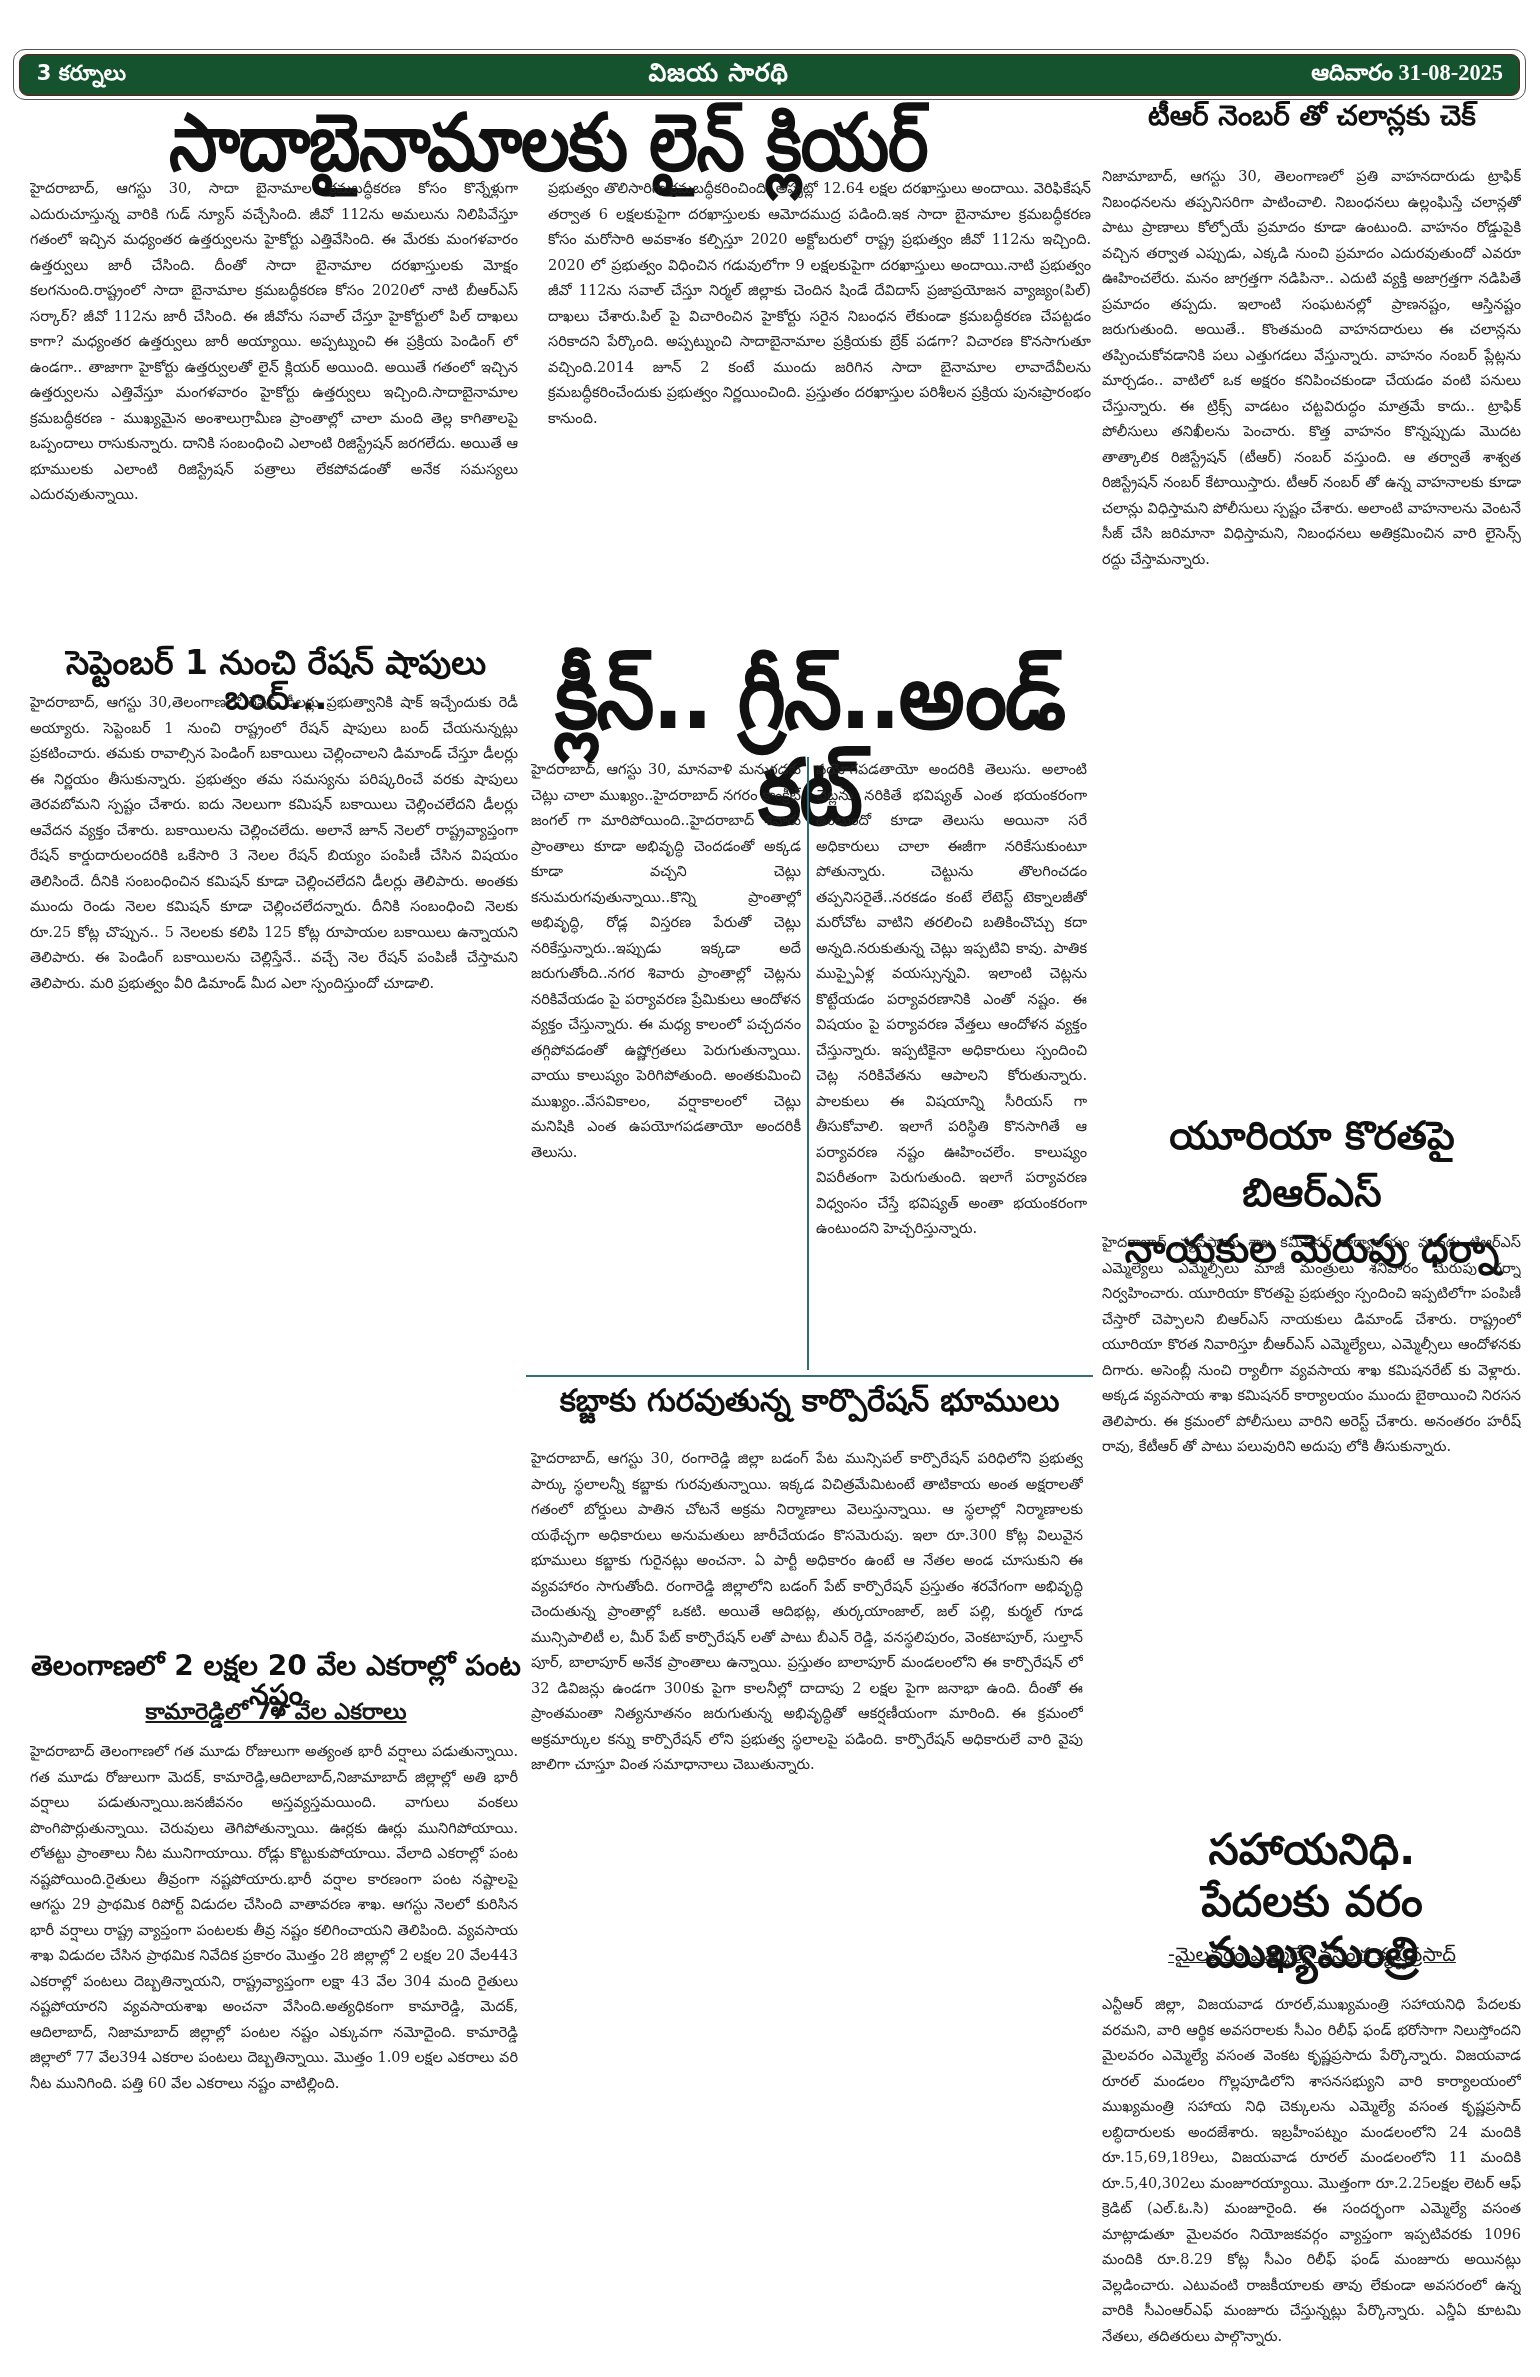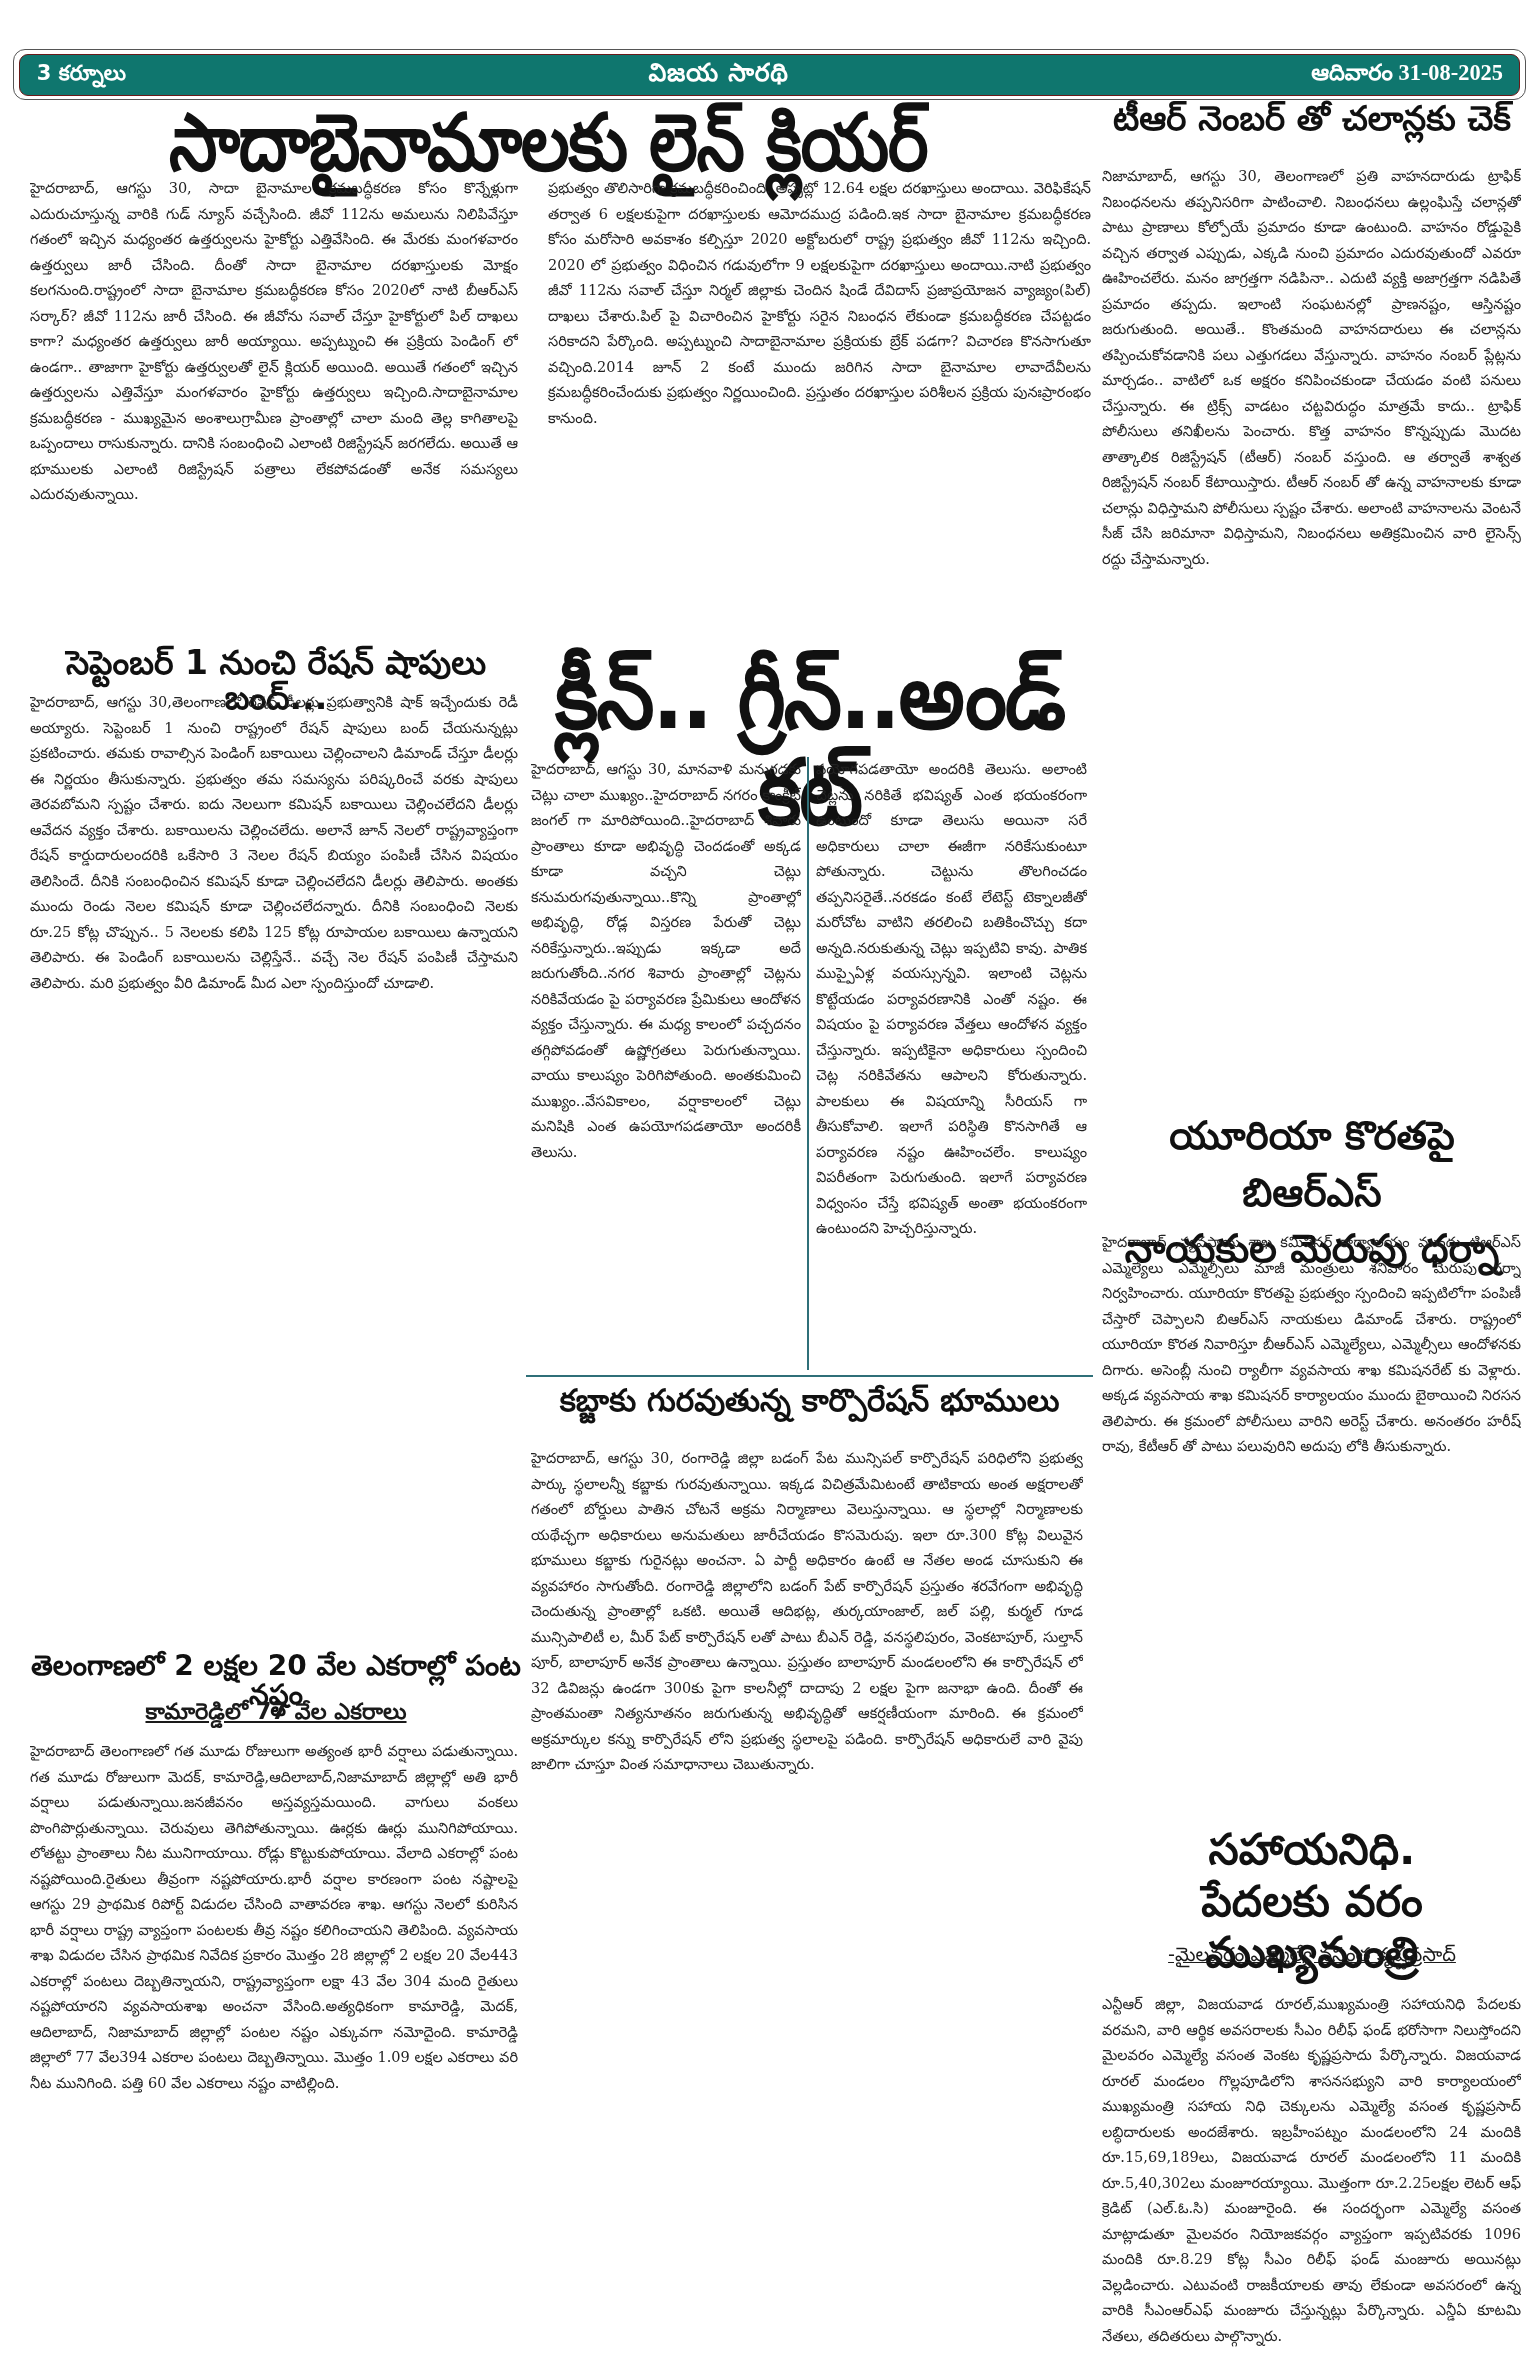--- a/index.html
+++ b/index.html
@@ -1,27 +1,27 @@
 <!DOCTYPE html>
 <html style="font-size:12px"><head>
 <meta charset="utf-8">
 <style>
   html, body { margin:0; padding:0; background:#ffffff; }
   body { width:1541px; height:2377px; position:relative; overflow:hidden; font-family:"DejaVu Serif", serif; color:#1a1a1a; }
   .abs { position:absolute; }
   
   .masthead-outer { position:absolute; left:13.4px; top:49px; width:1513px; height:51px; border:1.5px solid #555; border-radius:12px; box-sizing:border-box; background:#fff; }
-  .masthead { position:absolute; left:19.4px; top:54px; width:1501px; height:42px; background:#0f766e; border:1.5px solid #6a1a1a; border-radius:9px; box-sizing:border-box; display:flex; align-items:center; justify-content:space-between; padding:0 16.4px; color:#fff; font-family:"DejaVu Sans", sans-serif; }
+  .masthead { position:absolute; left:19.4px; top:54px; width:1501px; height:42px; background:#14532d; border:1.5px solid #6a1a1a; border-radius:9px; box-sizing:border-box; display:flex; align-items:center; justify-content:space-between; padding:0 16.4px; color:#fff; font-family:"DejaVu Sans", sans-serif; }
   .masthead .page-no { font-size:21px; font-weight:bold; }
   .masthead .paper { font-size:25px; font-weight:bold; letter-spacing:0.7px; }
   .masthead .date { font-size:22.4px; font-weight:bold;font-family:Liberation Serif, serif; }
   
   .hl { font-family:"DejaVu Sans", sans-serif; font-weight:bold; color:#111; line-height:1.05; text-align:center; }
   .hl-main { left:30px; top:101px; width:1036px; font-size:69px; letter-spacing:-1.5px; transform:scaleY(1.15); transform-origin:top; }
-  .hl-tr { left:1096px; top:101px; width:432px; font-size:34px;text-align:center; }
+  .hl-tr { left:1096px; top:101px; width:432px; font-size:28px;text-align:center; }
   .hl-ration { left:30px; top:646px; width:492px; font-size:33px; }
   .hl-clean { left:526px; top:649px; width:567px; font-size:83px; letter-spacing:-2.2px; transform:scaleY(1.1); transform-origin:top; }
   .hl-kabja { left:526px; top:1384px; width:567px; font-size:31px; }
   .hl-tg { left:30px; top:1651px; width:492px; font-size:28px; }
   .sub-tg { left:30px; top:1698px; width:492px; font-size:22.4px; text-align:center; font-weight:bold; text-decoration:underline; font-family:"DejaVu Sans", sans-serif; }
   .hl-urea { left:1096px; top:1108px; width:432px; font-size:39px; line-height:1.45; }
   .hl-cm { left:1096px; top:1824px; width:432px; font-size:43px; line-height:1.2; }
   .byline-cm { left:1096px; top:1943px; width:432px; font-size:19.4px; text-align:center; text-decoration:underline; font-family:"DejaVu Sans", sans-serif; }
   
   .body-text { font-size:14.5px; line-height:25.5px; text-align:justify; overflow:hidden; color:#222; }

